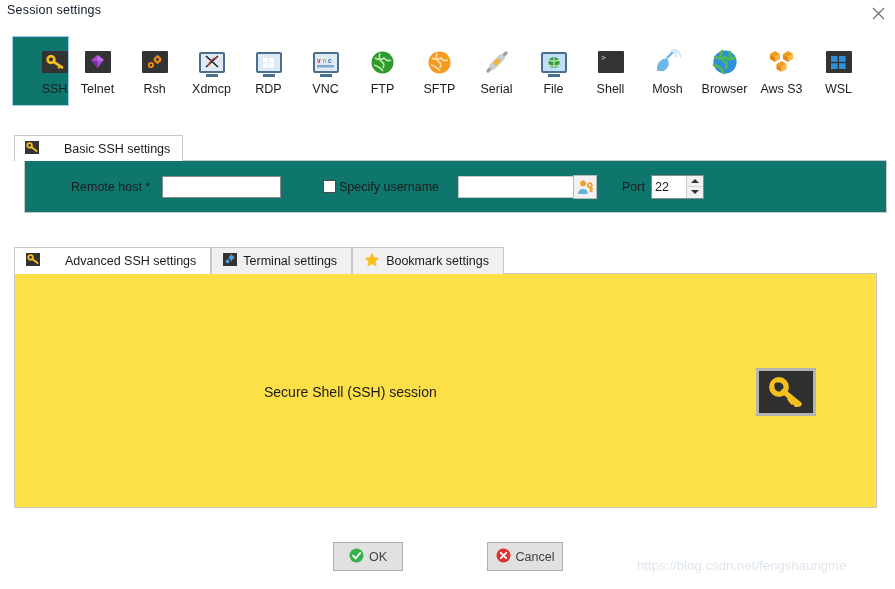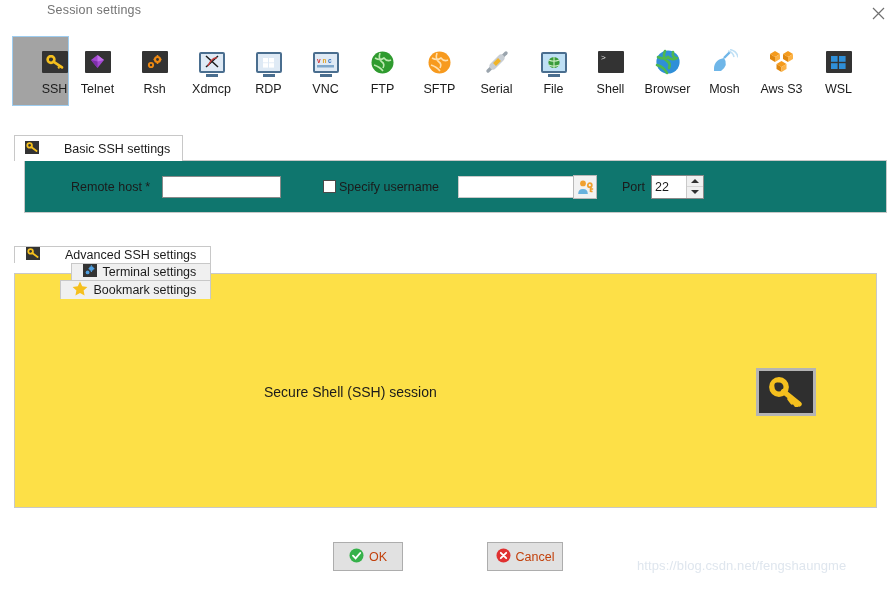--- a/index.html
+++ b/index.html
@@ -11,42 +11,42 @@
     overflow: hidden;
   }
   #root { position: relative; width: 895px; height: 589px; }
 
   
   .titlebar {
     position: absolute; left: 0; top: 0; width: 895px; height: 26px;
   }
   .titlebar-text {
     position: absolute; left: 7px; top: 3px;
-    font-size: 12.5px; color: #737373; letter-spacing: .2px; margin-left: 40px;
+    font-size: 12.5px; color: #0f172a; letter-spacing: .2px;
   }
   .close-btn {
     position: absolute; right: 6px; top: 2px;
     width: 22px; height: 22px; cursor: pointer;
     display: flex; align-items: center; justify-content: center;
   }
   .close-btn svg { display: block; }
 
   
   .proto-bar {
     position: absolute; left: 12px; top: 36px; height: 70px;
     display: flex; align-items: flex-start;
   }
   .proto {
     width: 57px; height: 70px;
     display: flex; flex-direction: column; align-items: center;
     padding-top: 9px; cursor: pointer;
     border: 1px solid transparent;
   }
   .proto.selected {
-    background: #a3a3a3;
+    background: #0f766e;
     border: 1px solid #9ecdf0;
     padding-left: 28px;
   }
   .proto .glyph {
     width: 32px; height: 32px; position: relative;
     display: flex; align-items: center; justify-content: center;
   }
   .proto .plabel {
     margin-top: 4px; font-size: 12.5px; color: #1b1b1b;
     white-space: nowrap;
@@ -125,21 +125,21 @@
     flex: 1; background: #f0f0f0; display: flex;
     align-items: center; justify-content: center; cursor: pointer;
   }
   .spin .arr:first-child { border-bottom: 1px solid #d6d6d6; }
   .tri-up { width: 0; height: 0; border-left: 4px solid transparent; border-right: 4px solid transparent; border-bottom: 4px solid #303030; }
   .tri-dn { width: 0; height: 0; border-left: 4px solid transparent; border-right: 4px solid transparent; border-top: 4px solid #303030; }
 
   
   .tabstrip-low {
     position: absolute; left: 14px; top: 246px;
-    display: flex; align-items: flex-end; height: 28px; z-index: 3; flex-direction: column;
+    display: flex; align-items: flex-end; height: 28px; z-index: 3;
   }
   .tabstrip-low .tab { height: 27px; padding: 0 14px 0 11px; }
   .panel-low {
     position: absolute; left: 14px; top: 273px;
     width: 863px; height: 235px;
     border: 1px solid #c8c8c8; background: #fde047;
   }
   .panel-caption {
     position: absolute; left: 249px; top: 110px;
     font-size: 14px; color: #1b1b1b;
@@ -150,21 +150,21 @@
     background: #2f2f2f; border: 3px solid #b4b4b4;
     display: flex; align-items: center; justify-content: center;
   }
 
   
   .btnrow { position: absolute; left: 0; top: 542px; width: 895px; }
   .dlgbtn {
     position: absolute; height: 29px; width: 70px;
     background: #e1e1e1; border: 1px solid #adadad;
     display: flex; align-items: center; justify-content: center; gap: 5px;
-    font-size: 12.5px; color: #c2410c; cursor: pointer;
+    font-size: 12.5px; color: #404040; cursor: pointer;
   }
   #btn-ok { left: 333px; }
   #btn-cancel { left: 487px; width: 76px; }
 
   .watermark {
     position: absolute; left: 637px; top: 558px;
     font-size: 13px; color: #dfe6ee; white-space: nowrap;
     letter-spacing: .1px;
   }
 </style>
@@ -323,37 +323,37 @@
           <svg width="26" height="22" viewBox="0 0 26 22">
               <text x="3" y="9" font-family="Liberation Mono, monospace" font-size="8" fill="#e8e8e8">&gt;</text>
             </svg>
         </div>
       </div>
       <div class="plabel">Shell</div>
     </div>
 
     <div class="proto">
       <div class="glyph">
-        <svg width="26" height="26" viewBox="0 0 26 26">
-            <circle cx="13" cy="13" r="11.6" fill="#2f8fd8"></circle>
-            <path d="M3 8 q6 3 10 0 q4 4 9 1 M2 16 q7 2 10 8 M10 2 q-3 7 2 10 q4 2 2 7 M18 3 q-1 5 3 6" stroke="#4fb84f" stroke-width="2.6" fill="none" stroke-linecap="round"></path>
-          </svg>
-      </div>
-      <div class="plabel">Browser</div>
-    </div>
-
-    <div class="proto">
-      <div class="glyph">
         <svg width="27" height="26" viewBox="0 0 27 26">
             <path d="M3 22 q-1-11 10-13 q5 7 -3 13 z" fill="#6fb6e8"></path>
             <path d="M13 9 l6-6" stroke="#6fb6e8" stroke-width="2.4"></path>
             <path d="M17 2 q5 1 6 6 M19 0.5 q7 1.5 8 8" stroke="#bfe0f5" stroke-width="1.6" fill="none"></path>
           </svg>
       </div>
       <div class="plabel">Mosh</div>
+    </div>
+
+    <div class="proto">
+      <div class="glyph">
+        <svg width="26" height="26" viewBox="0 0 26 26">
+            <circle cx="13" cy="13" r="11.6" fill="#2f8fd8"></circle>
+            <path d="M3 8 q6 3 10 0 q4 4 9 1 M2 16 q7 2 10 8 M10 2 q-3 7 2 10 q4 2 2 7 M18 3 q-1 5 3 6" stroke="#4fb84f" stroke-width="2.6" fill="none" stroke-linecap="round"></path>
+          </svg>
+      </div>
+      <div class="plabel">Browser</div>
     </div>
 
     <div class="proto">
       <div class="glyph">
         <svg width="27" height="24" viewBox="0 0 27 24">
             <g fill="#f59b1c">
               <path d="M7 1 L12 4 L7 7 L2 4 Z"></path>
               <path d="M2 4 L7 7 L7 12 L2 9 Z" fill="#e0870e"></path>
               <path d="M12 4 L12 9 L7 12 L7 7 Z" fill="#fcb245"></path>
               <path d="M20 1 L25 4 L20 7 L15 4 Z"></path>

